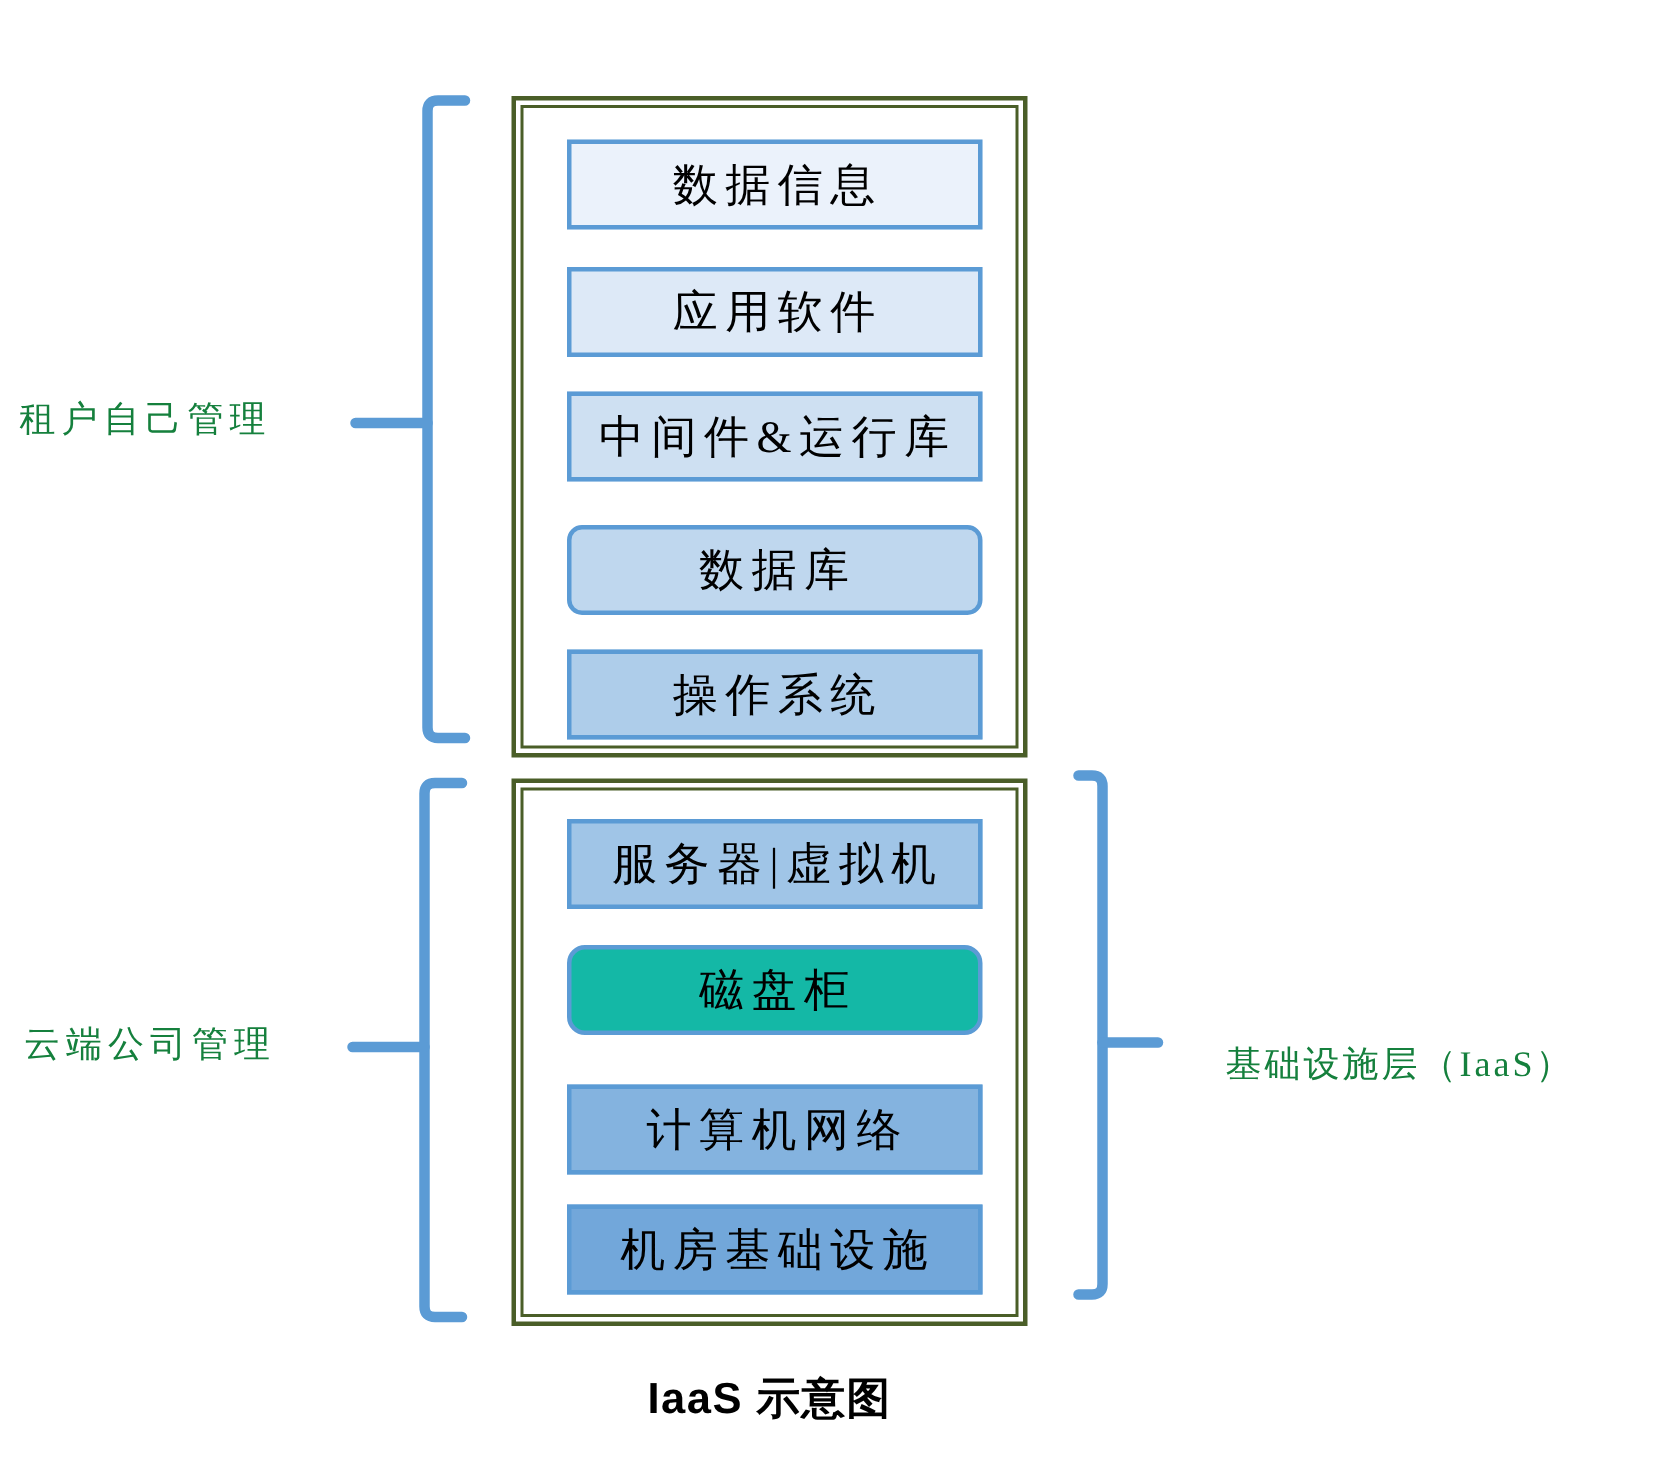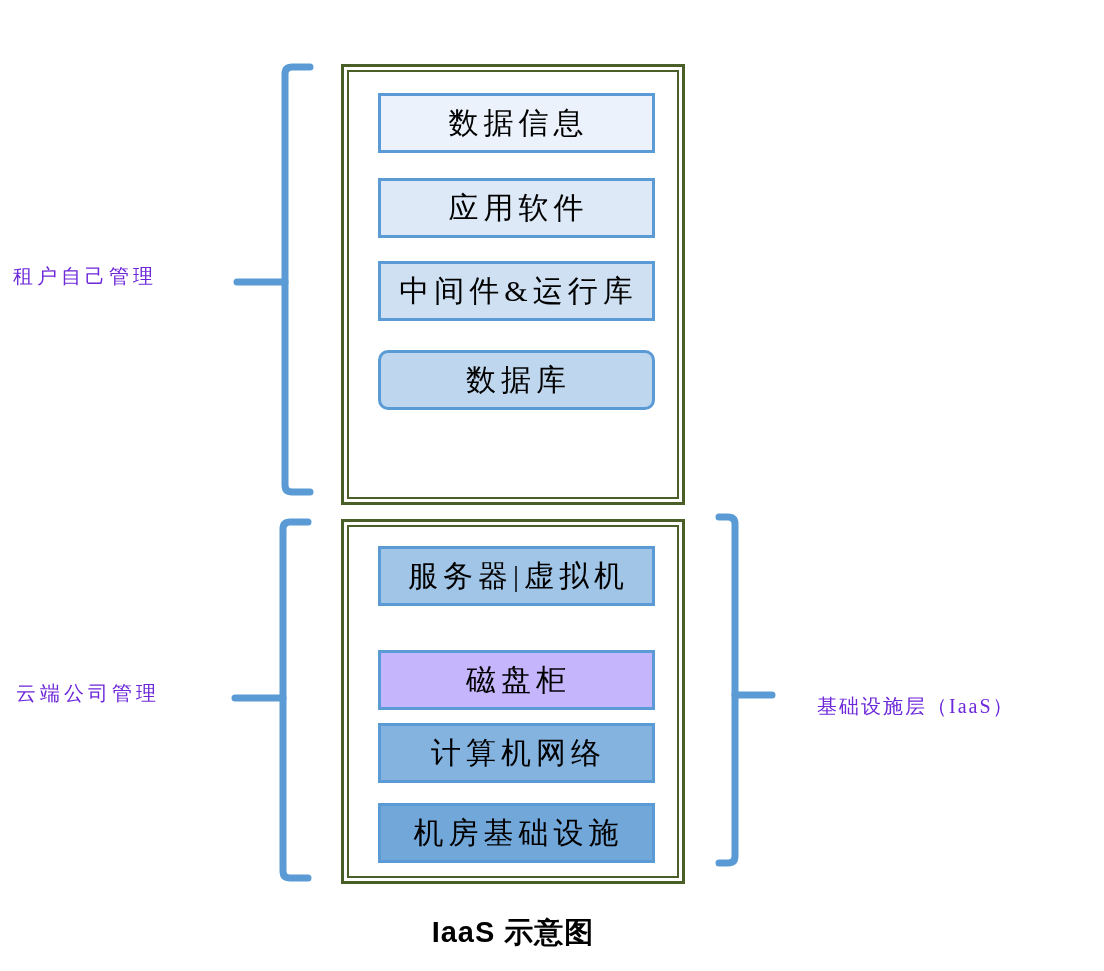--- a/index.html
+++ b/index.html
@@ -38,21 +38,21 @@
   .layer-box span{
     font-size:30px; color:#000;
     letter-spacing:5px;
     white-space:nowrap;
     transform:translateX(2px); 
   }
 
   
   .side-label{
     position:absolute;
-    font-size:20px; color:#6d28d9;
+    font-size:24px; color:#15803d;
     letter-spacing:4px;
     white-space:nowrap;
   }
   .label-tenant{ left:13px;  top:263px; }
   .label-cloud { left:16px;  top:680px; }
   .label-iaas  { left:817px; top:693px; letter-spacing:2px; }
 
   .bracket{ position:absolute; }
   .bracket path{
     fill:none;
@@ -86,29 +86,32 @@
     </div>
     <div class="layer-box" style="top: 194px; background-color: rgb(206, 224, 242);">
       <span>中间件&amp;运行库</span>
     </div>
     <div class="layer-box" style="top: 111px; background-color: rgb(221, 233, 247);">
       <span>应用软件</span>
     </div>
     <div class="layer-box" style="top: 283px; background-color: rgb(191, 215, 238); border-radius: 10px;">
       <span>数据库</span>
     </div>
+    <div class="layer-box" style="top: 366px; background-color: rgb(174, 205, 234);">
+      <span>操作系统</span>
+    </div>
   </div>
 
   <div class="group group-cloud" style="border-color: rgb(74, 94, 40);">
     <div class="group-inner" style="border-color: rgb(74, 94, 40);"></div>
 
     <div class="layer-box" style="top: 24px; background-color: rgb(160, 197, 231);">
       <span>服务器|虚拟机</span>
     </div>
-    <div class="layer-box" style="top: 128px; background-color: #c4b5fd;">
+    <div class="layer-box" style="top: 108px; background-color: #14b8a6; border-radius: 12px;">
       <span>磁盘柜</span>
     </div>
     <div class="layer-box" style="top: 201px; background-color: rgb(132, 179, 223);">
       <span>计算机网络</span>
     </div>
     <div class="layer-box" style="top: 281px; background-color: rgb(114, 167, 218);">
       <span>机房基础设施</span>
     </div>
   </div>
 

